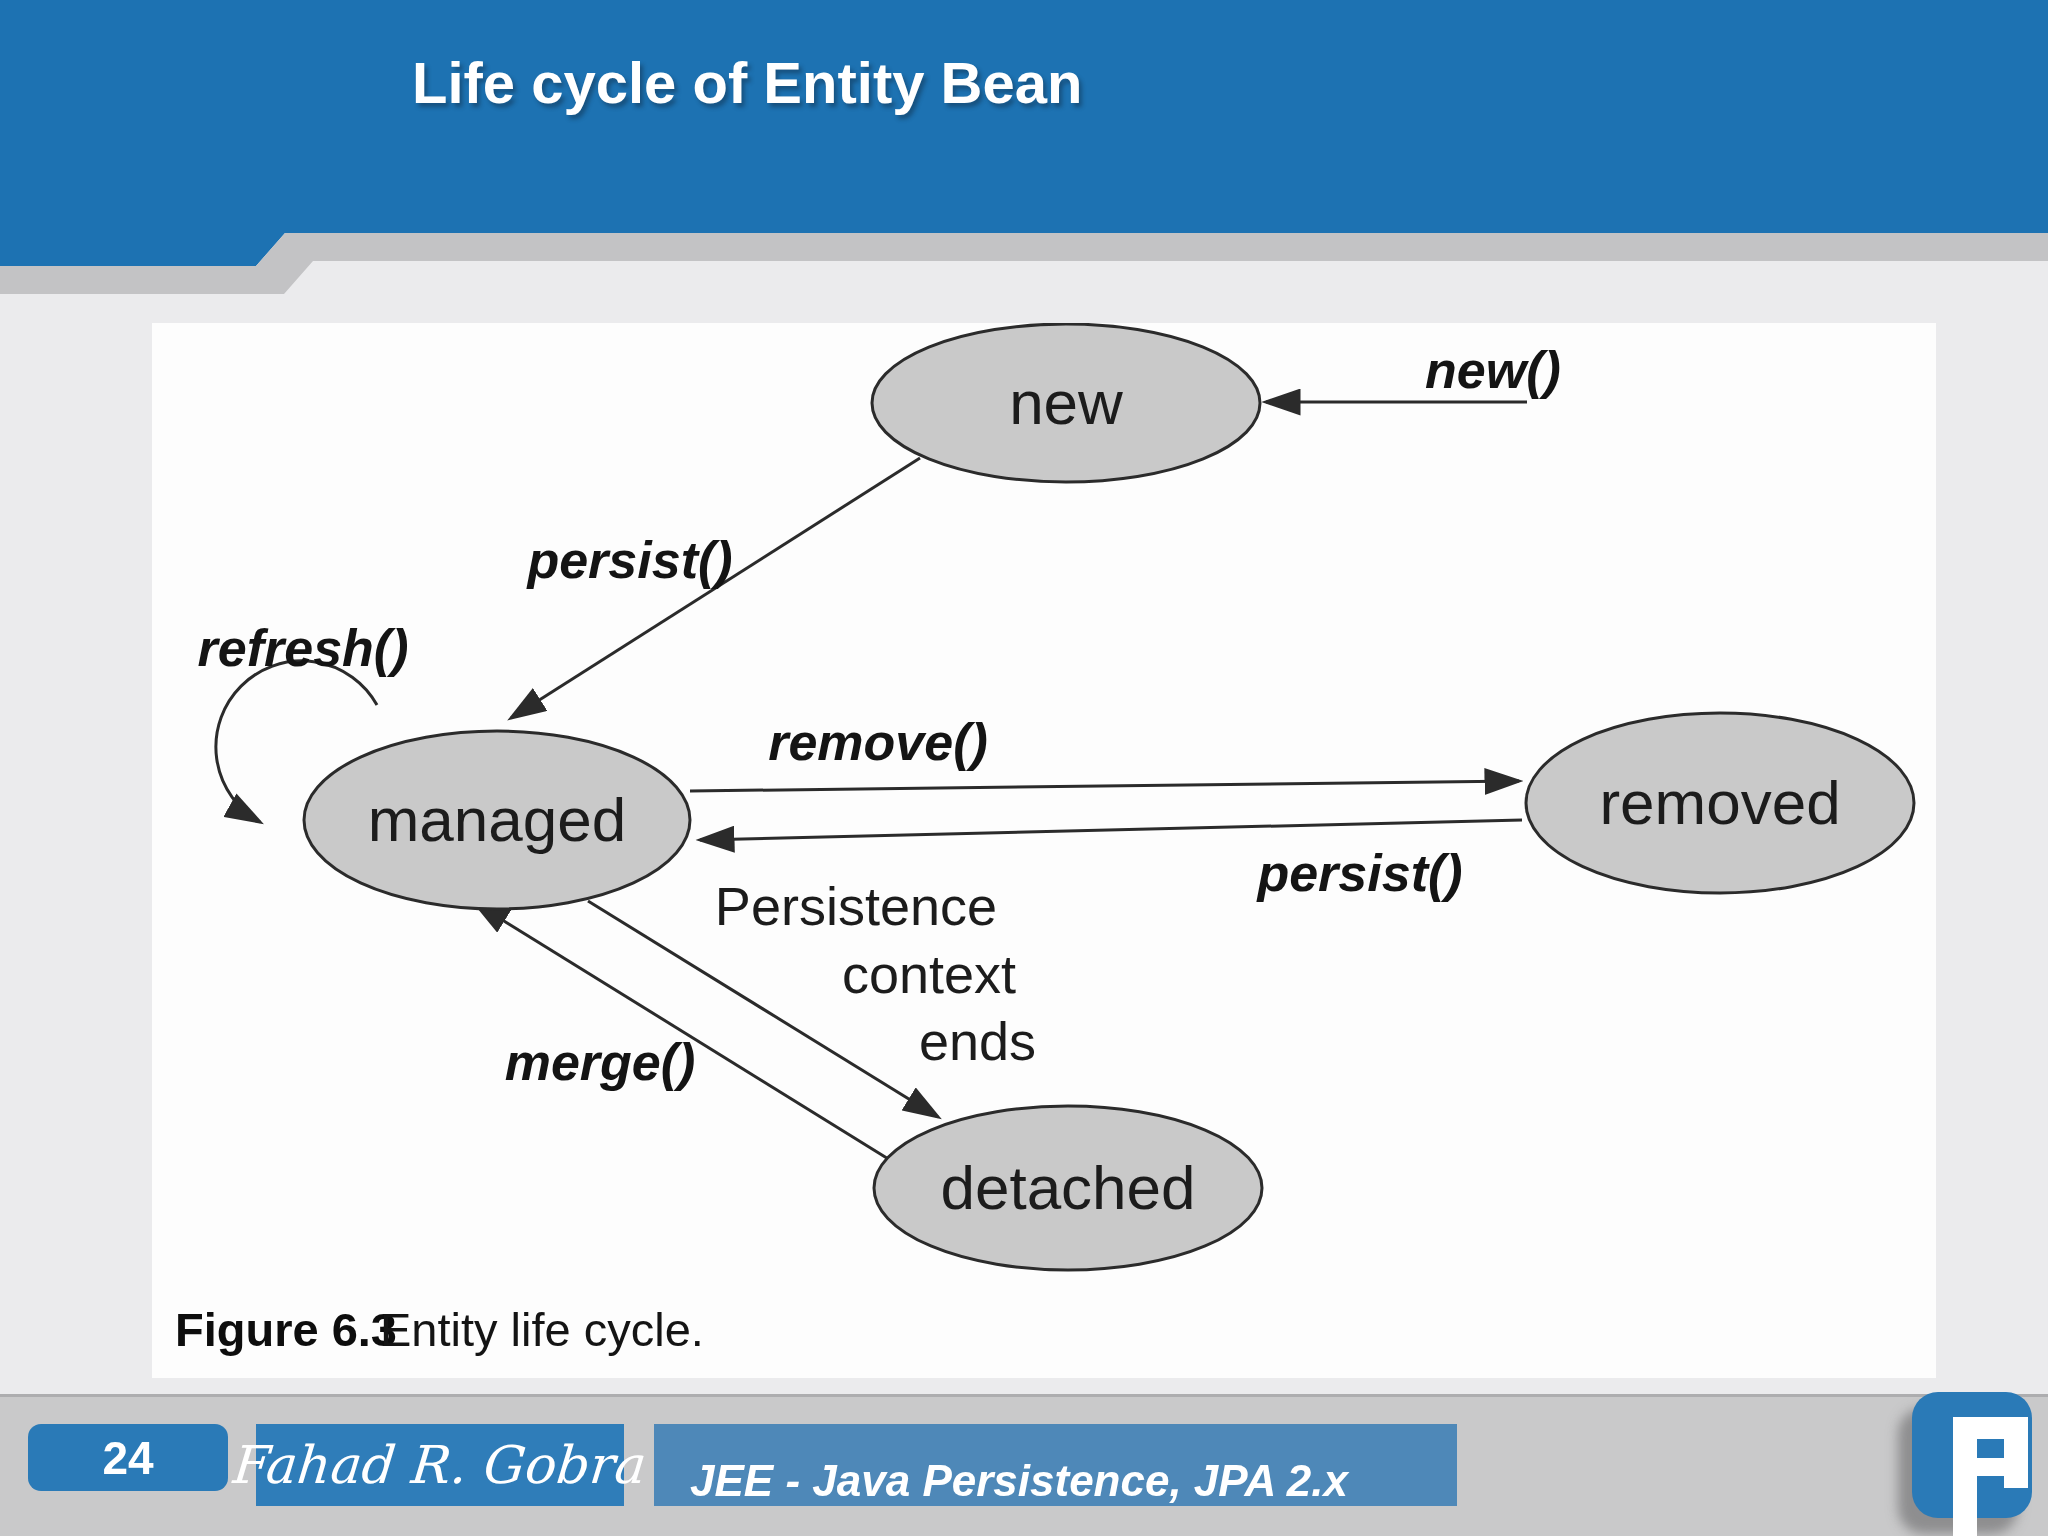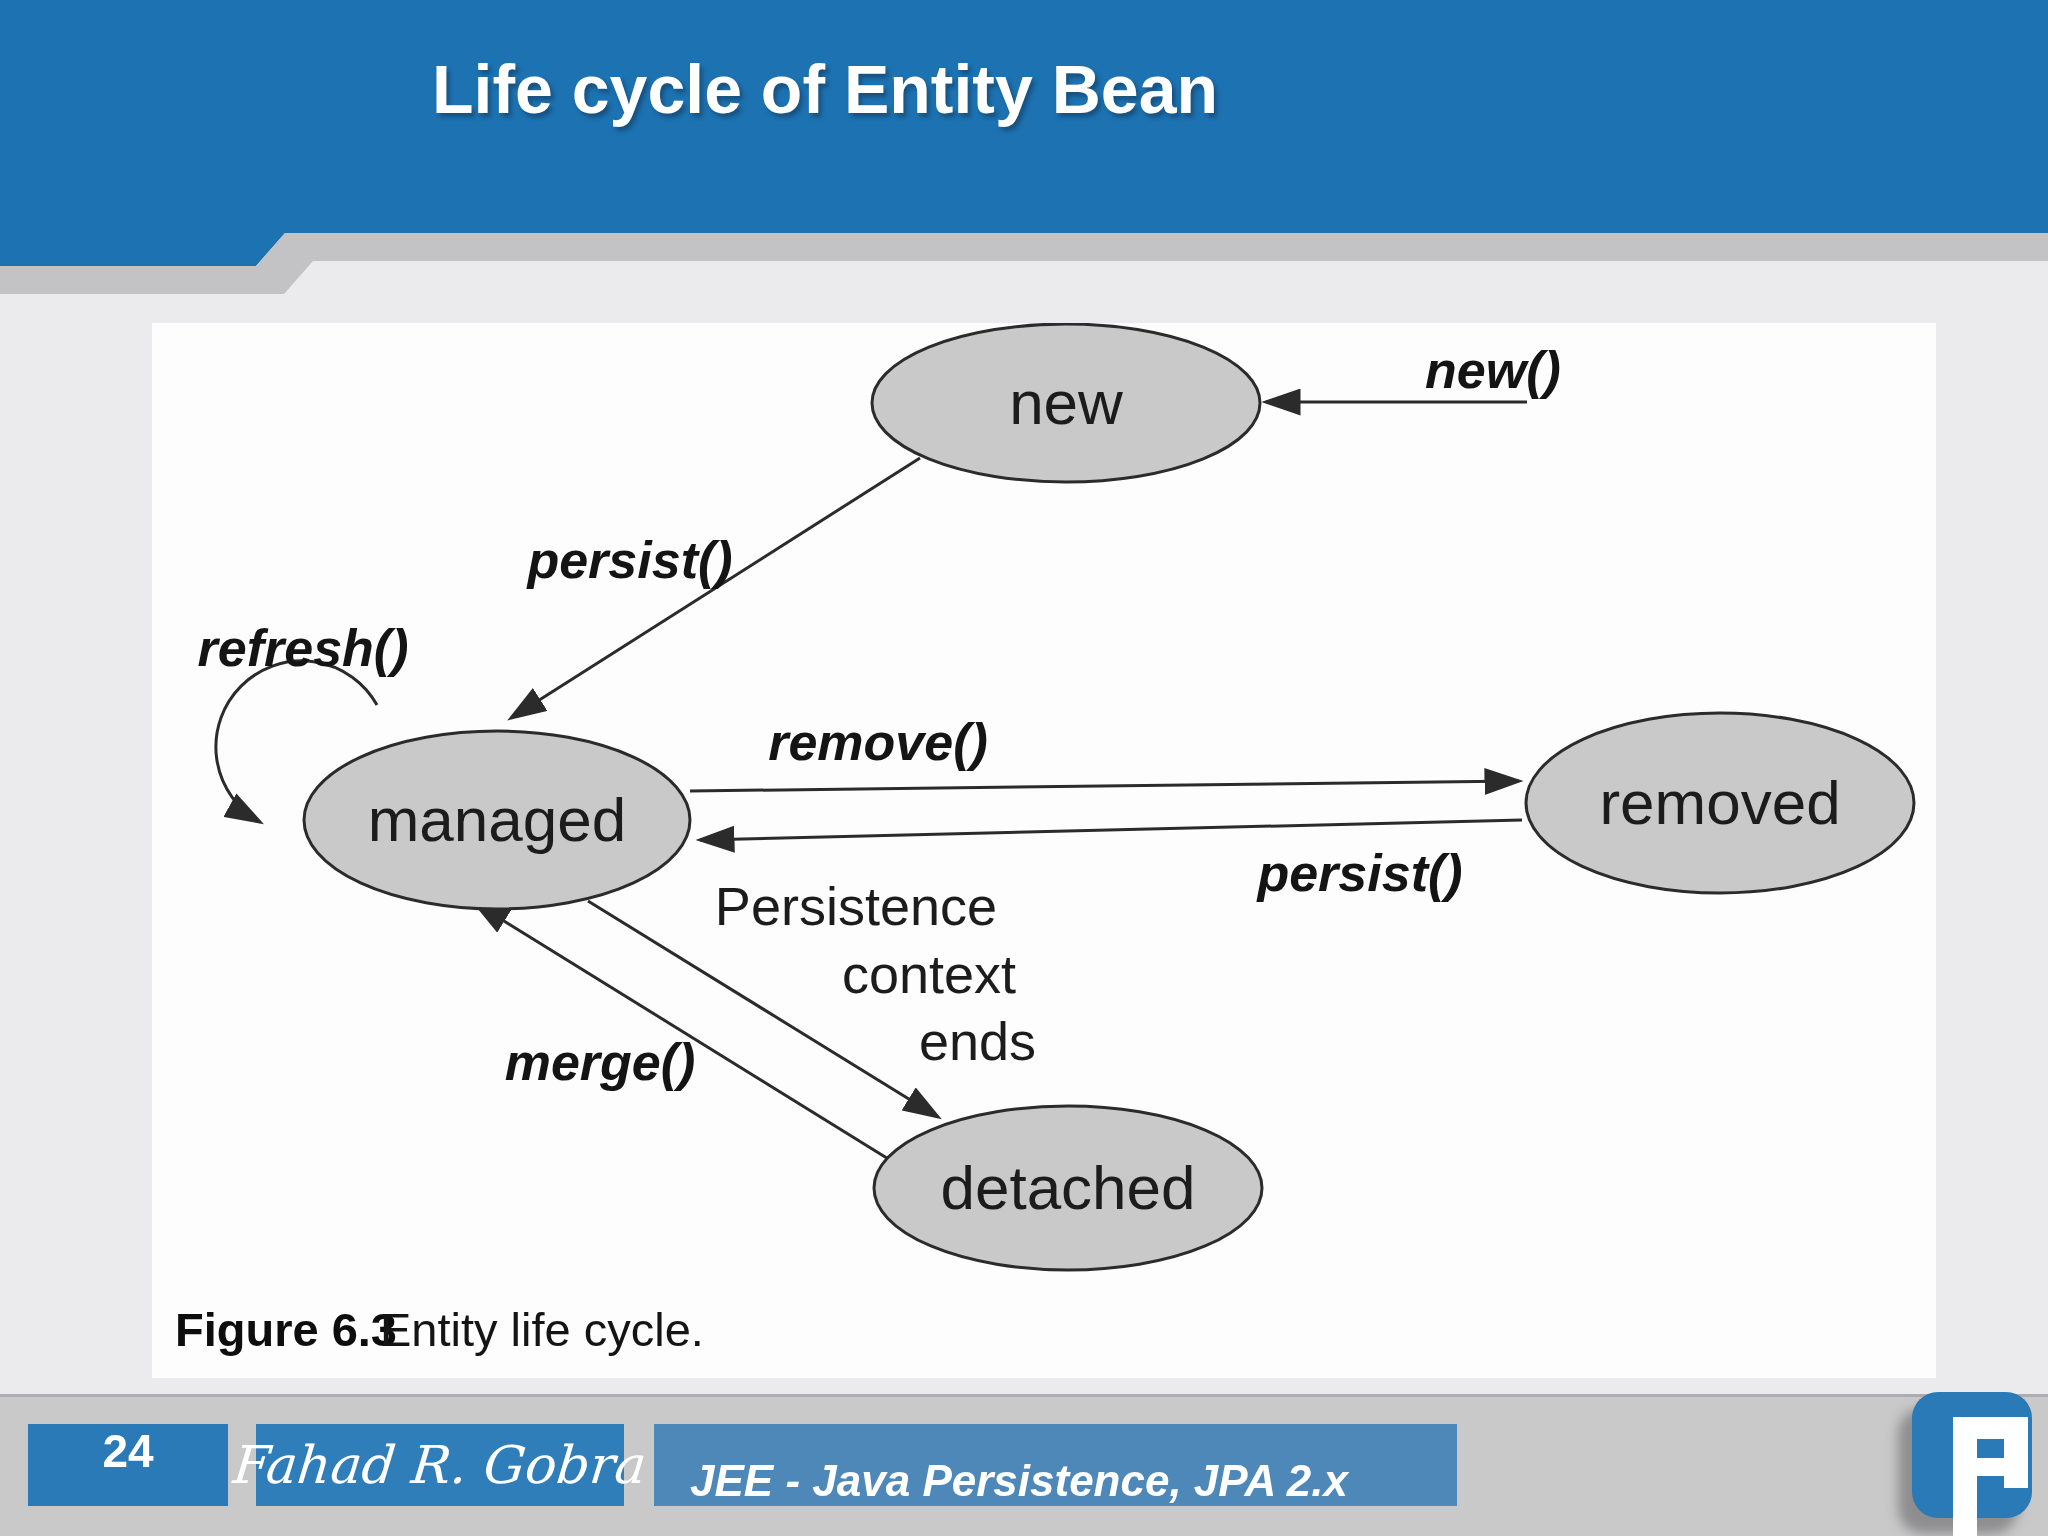--- a/index.html
+++ b/index.html
@@ -12,22 +12,22 @@
     position:absolute;left:0;top:0;width:2048px;height:300px;
     background:#1d72b2;
     clip-path:polygon(0 0,2048px 0,2048px 233px,285px 233px,256px 266px,0 266px);
   }
   .accent-stripe{
     position:absolute;left:0;top:0;width:2048px;height:300px;
     background:#c3c3c5;
     clip-path:polygon(0 266px,256px 266px,285px 233px,2048px 233px,2048px 261px,313px 261px,284px 294px,0 294px);
   }
   .slide-title{
-    position:absolute;left:432px;top:50px;width:1300px;
-    color:#ffffff;font-size:68px;font-weight:bold;line-height:1.15;
+    position:absolute;left:412px;top:50px;width:1300px;
+    color:#ffffff;font-size:58px;font-weight:bold;line-height:1.15;
     text-shadow:3px 4px 4px rgba(15,40,62,.45);
     white-space:nowrap;
   }
   
   .content-panel{
     position:absolute;left:152px;top:323px;width:1784px;height:1055px;
     background:#fdfdfd;
   }
   .diagram-svg{position:absolute;left:0;top:0;}
   .state-ellipse{fill:#c9c9c9;stroke:#2b2b2b;stroke-width:3;}
@@ -36,23 +36,23 @@
   .method-label{fill:#141414;font-size:52px;font-weight:bold;font-style:italic;font-family:"Liberation Sans",sans-serif;}
   .plain-label{fill:#1c1c1c;font-size:54px;font-family:"Liberation Sans",sans-serif;}
   .caption-bold{fill:#0d0d0d;font-size:47px;font-weight:bold;font-family:"Liberation Sans",sans-serif;}
   .caption-plain{fill:#141414;font-size:47px;font-family:"Liberation Sans",sans-serif;}
   
   .footer-bar{
     position:absolute;left:0;top:1394px;width:2048px;height:142px;
     background:#c9c9ca;border-top:3px solid #adadaf;box-sizing:border-box;
   }
   .page-number-box{
-    position:absolute;left:28px;top:1424px;width:200px;height:82px;
+    position:absolute;left:28px;top:1424px;width:200px;height:67px;
     background:#2a7ab7;color:#fff;font-size:46px;font-weight:bold;
-    display:flex;justify-content:center;
+    display:flex;align-items:center;justify-content:center;border-radius:13px;
   }
   .signature-box{
     position:absolute;left:256px;top:1424px;width:368px;height:82px;
     background:#2f7db9;color:#fff;display:flex;align-items:center;justify-content:center;
   }
   .author-signature{
     font-family:"DejaVu Serif",serif;font-style:italic;font-size:52px;
     transform:skewX(-6deg);white-space:nowrap;
   }
   .course-title-bar{

